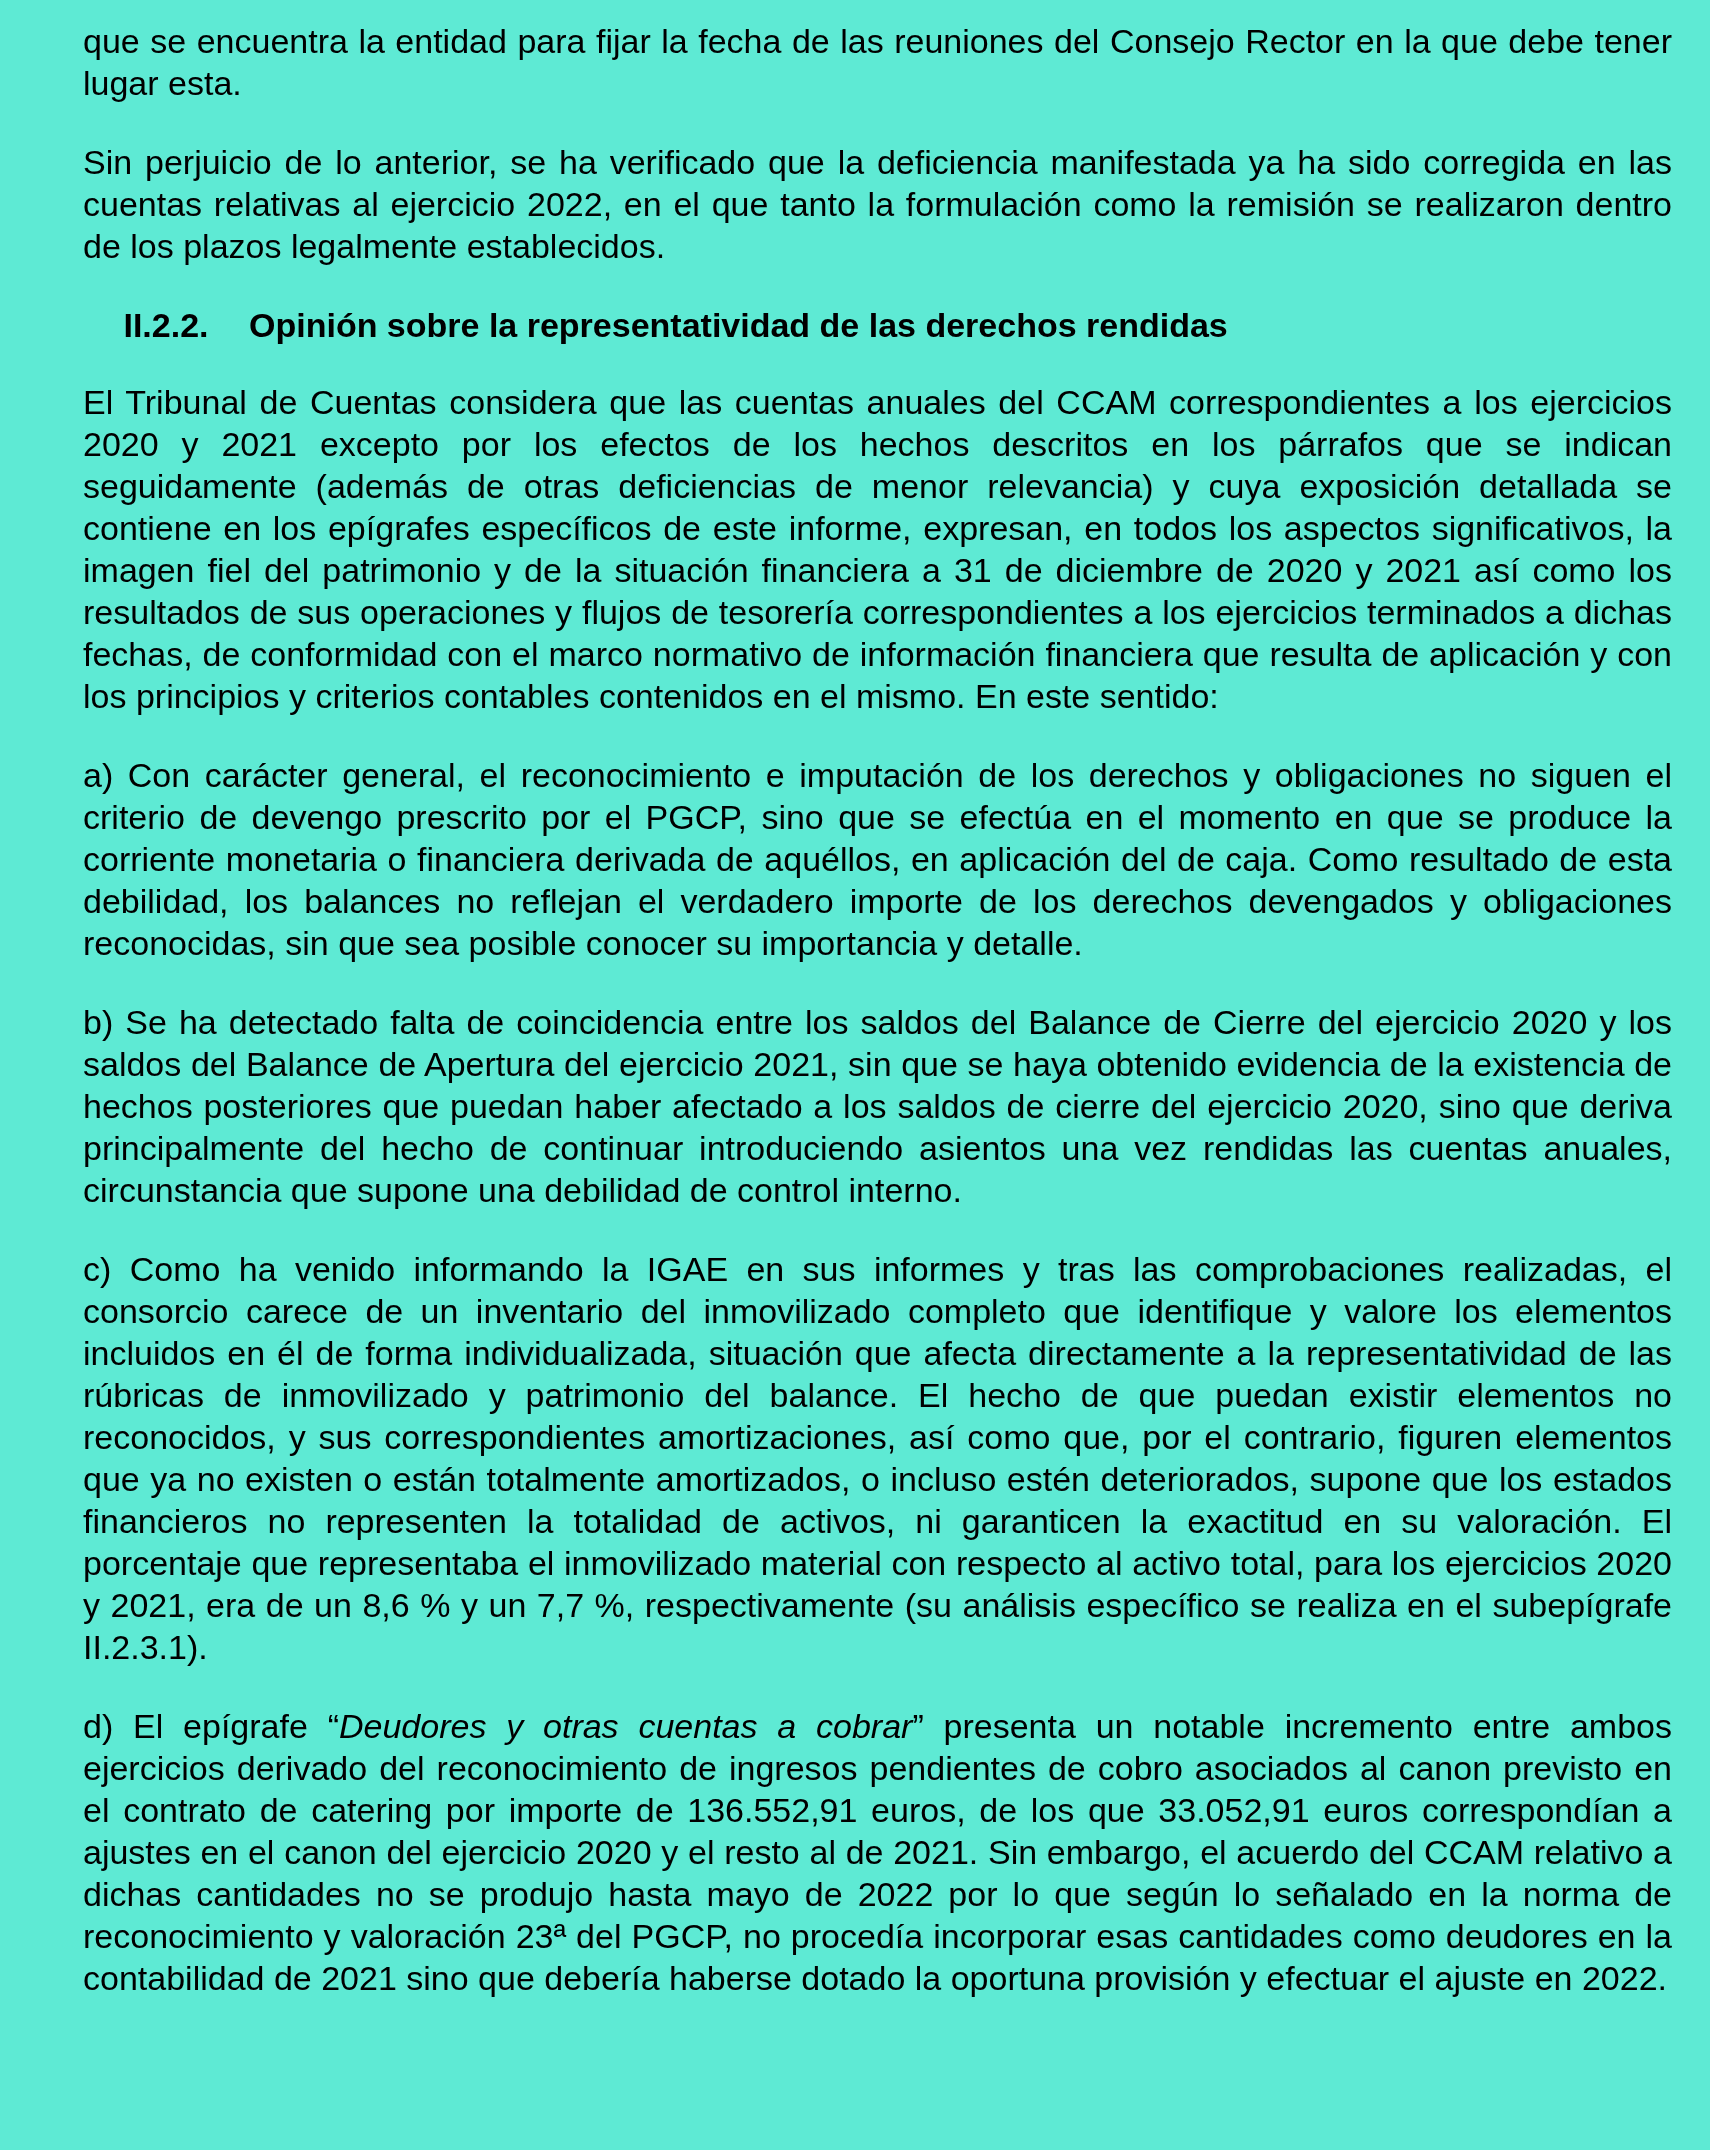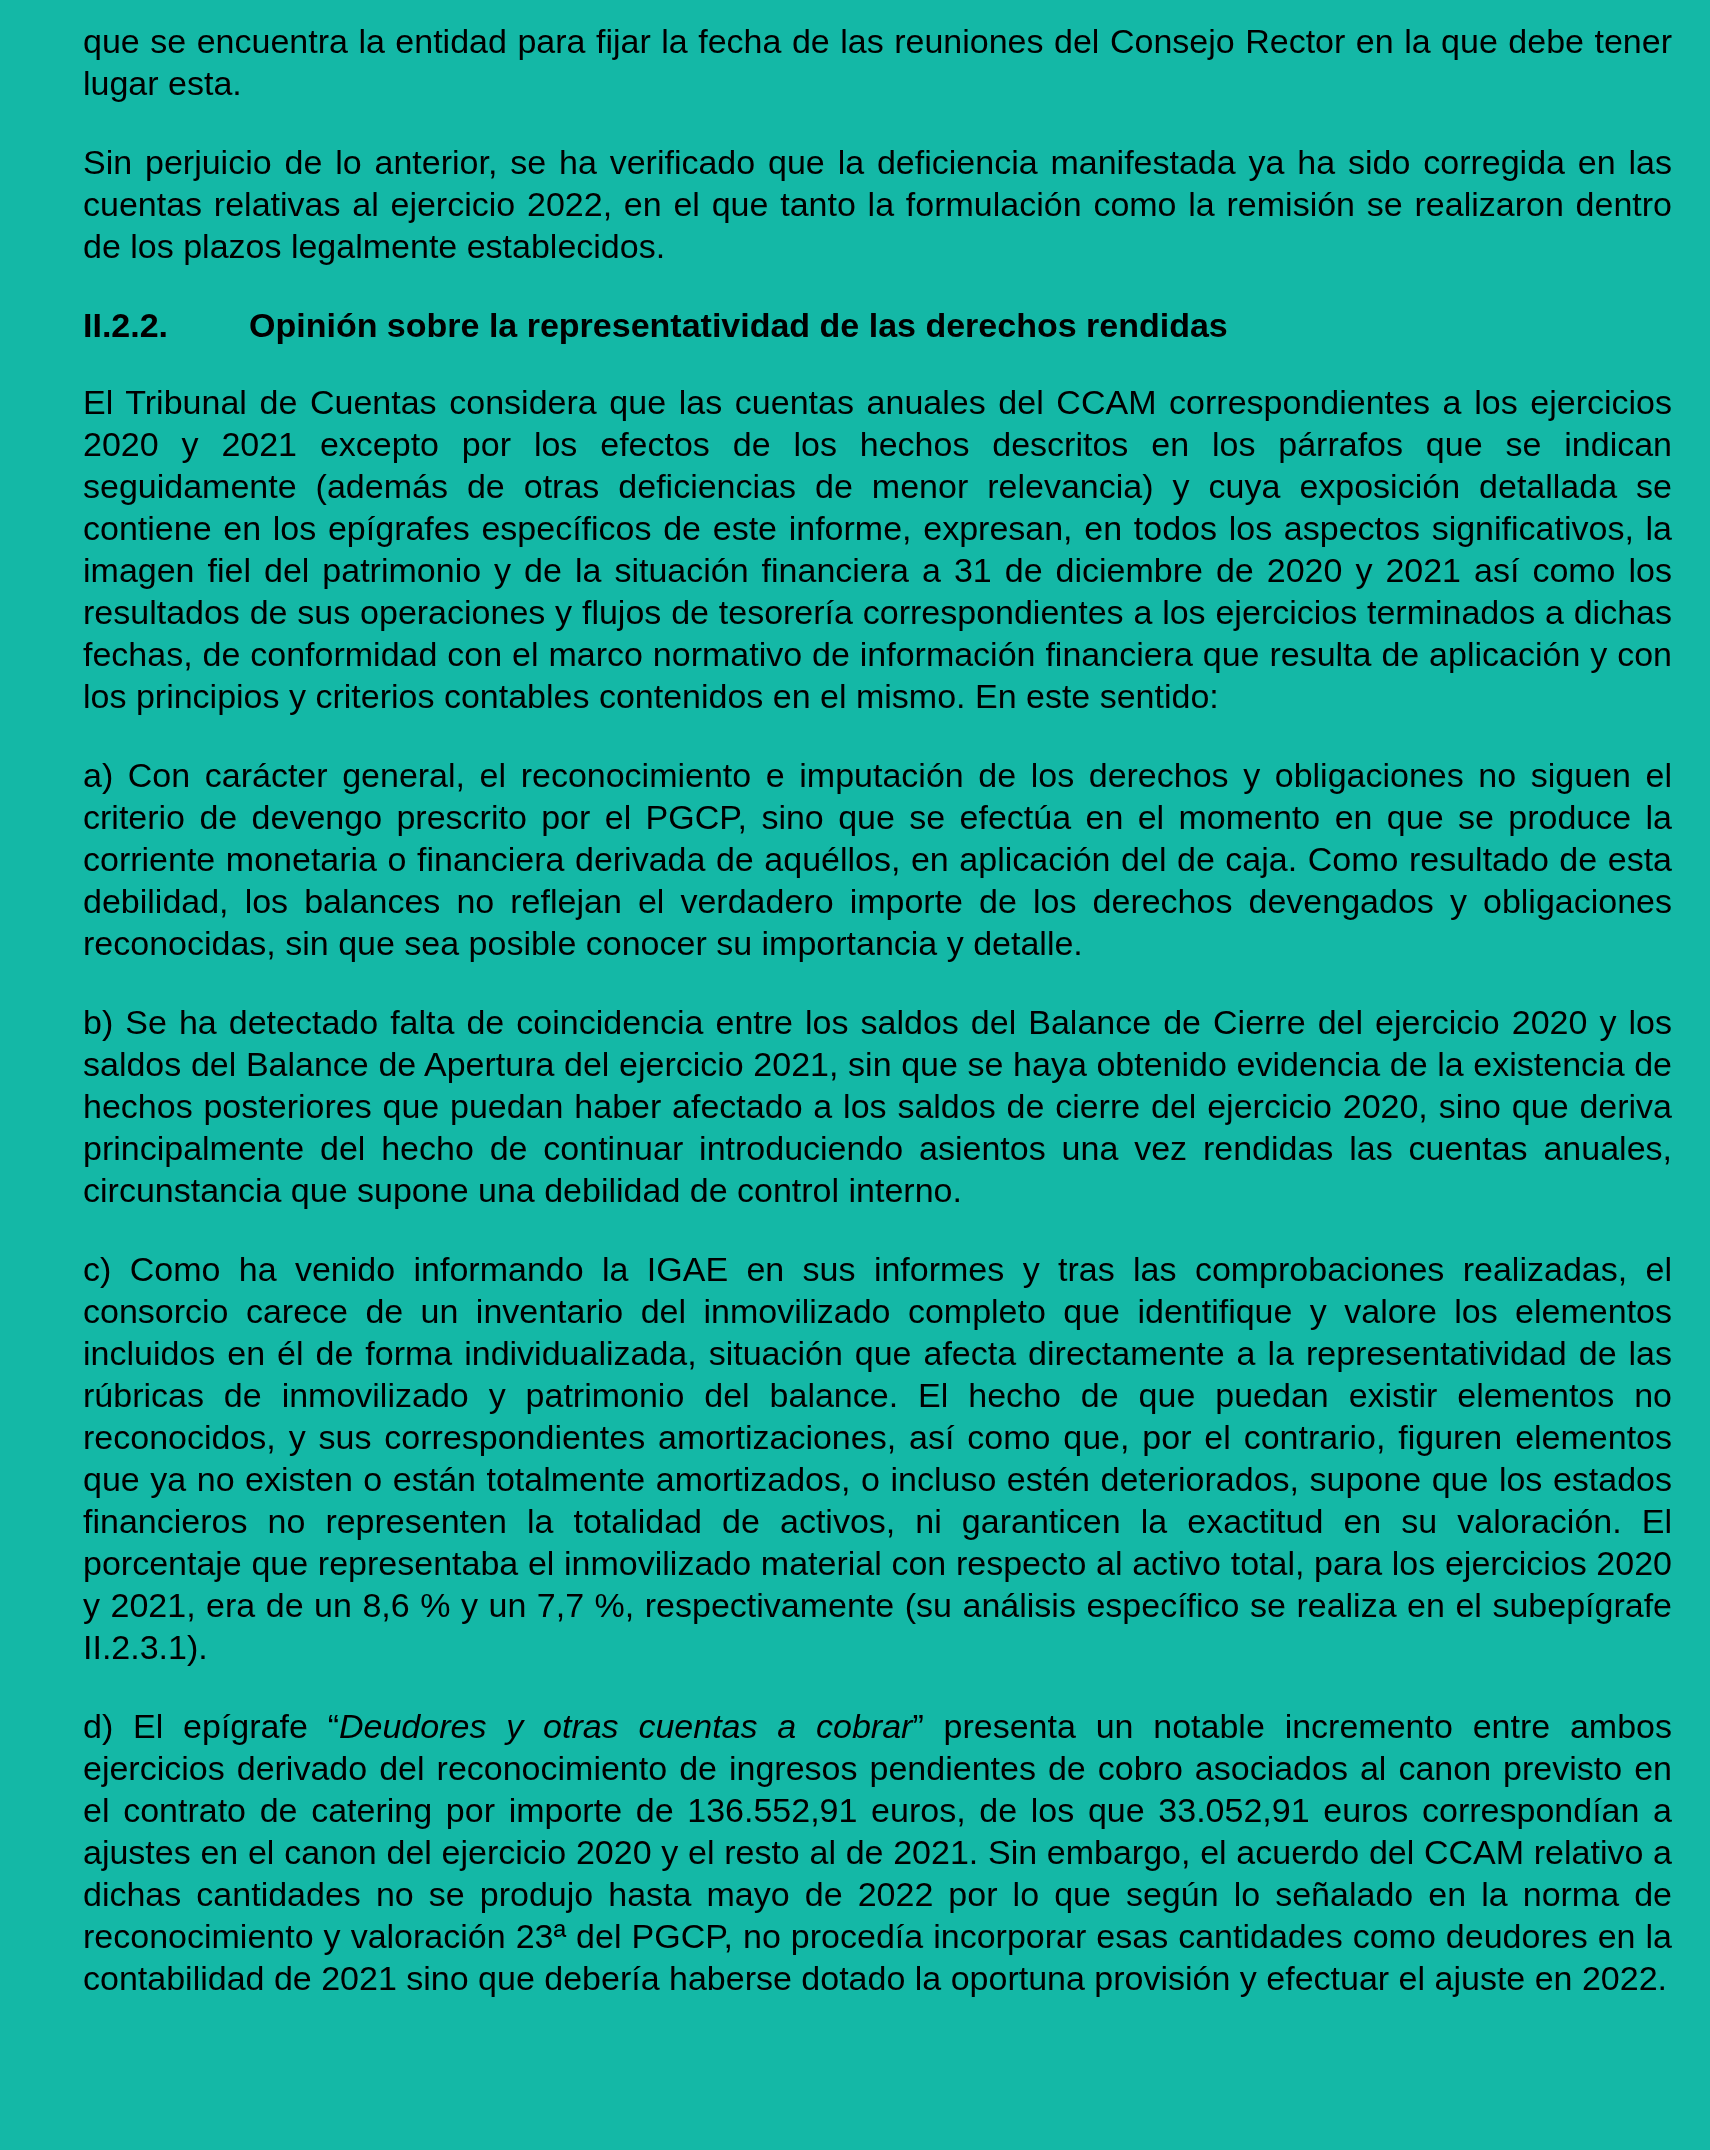--- a/index.html
+++ b/index.html
@@ -13,40 +13,41 @@
     overflow: hidden;
     position: relative;
     font-family: "Liberation Sans", sans-serif;
     color: #000000;
   }
   .page {
     position: absolute;
     inset: 0;
     box-sizing: border-box;
     padding: 20px 39px 0 83px;
-    background: #14b8a6;
+    background: #5eead4;
   }
   .para {
     margin: 0 0 37px 0;
     font-size: 34px;
     line-height: 42px;
     text-align: justify;
     color: #000000;
   }
   .section-heading {
     margin: 11.3px 0 35px 0;
     font-size: 34px;
     line-height: 42px;
     font-weight: 700;
     text-align: left;
     white-space: nowrap;
   }
   .heading-number {
     display: inline-block;
     width: 166px;
+    text-align: center;
   }
   .para em {
     margin-top: 28px;
   }
 </style>
 </head>
 <body>
 
 <div class="page">
 

